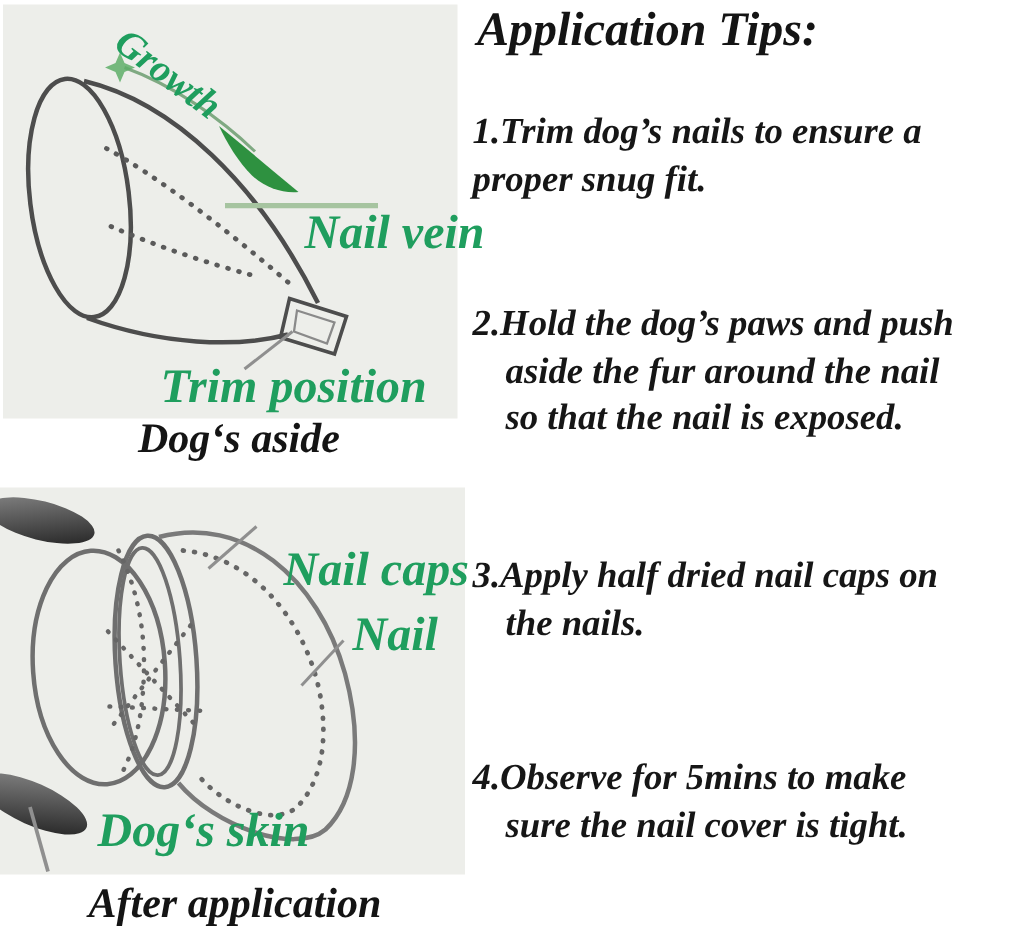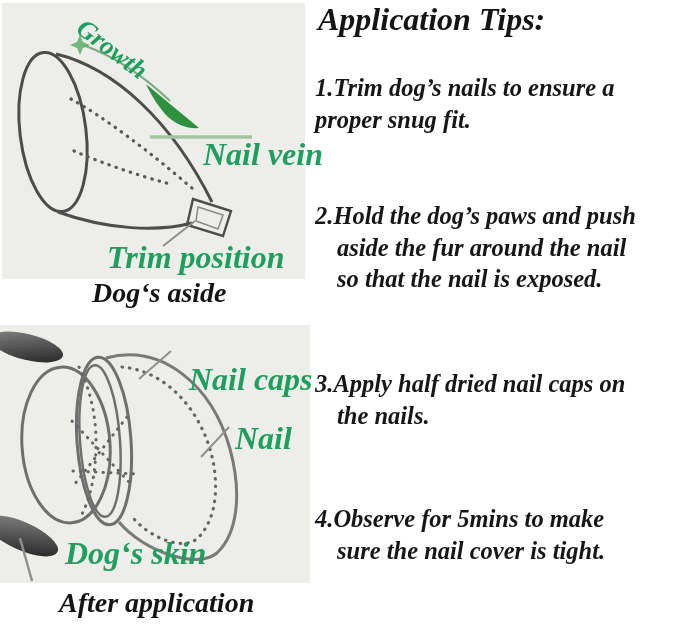--- a/index.html
+++ b/index.html
@@ -22,21 +22,21 @@
     font-size:28px;line-height:32px;color:#141414;white-space:nowrap;
   }
   #growth-label{
     left:88px;top:14px;transform:rotate(37deg);transform-origin:0 0;
     font-size:26px;
   }
   #nail-vein-label{left:203px;top:140px;}
   #trim-position-label{left:107px;top:243px;text-align:center;}
   #dogs-nail-caption{left:92px;top:277px;}
   #nail-caps-label{left:189px;top:333px;margin-top:32px;}
-  #nail-label{left:235px;top:408px;margin-top:16px;}
+  #nail-label{left:235px;top:408px;}
   #dogs-skin-label{left:37px;top:539px;margin-left:28px;}
   #after-application-caption{left:59px;top:587px;}
   #tips-heading{
     position:absolute;left:318px;top:1px;
     font-weight:bold;font-style:italic;font-size:32px;line-height:36px;
     color:#141414;white-space:nowrap;
   }
   .tip{
     position:absolute;left:315px;width:364px;
     font-weight:bold;font-style:italic;font-size:24.5px;line-height:31.5px;

